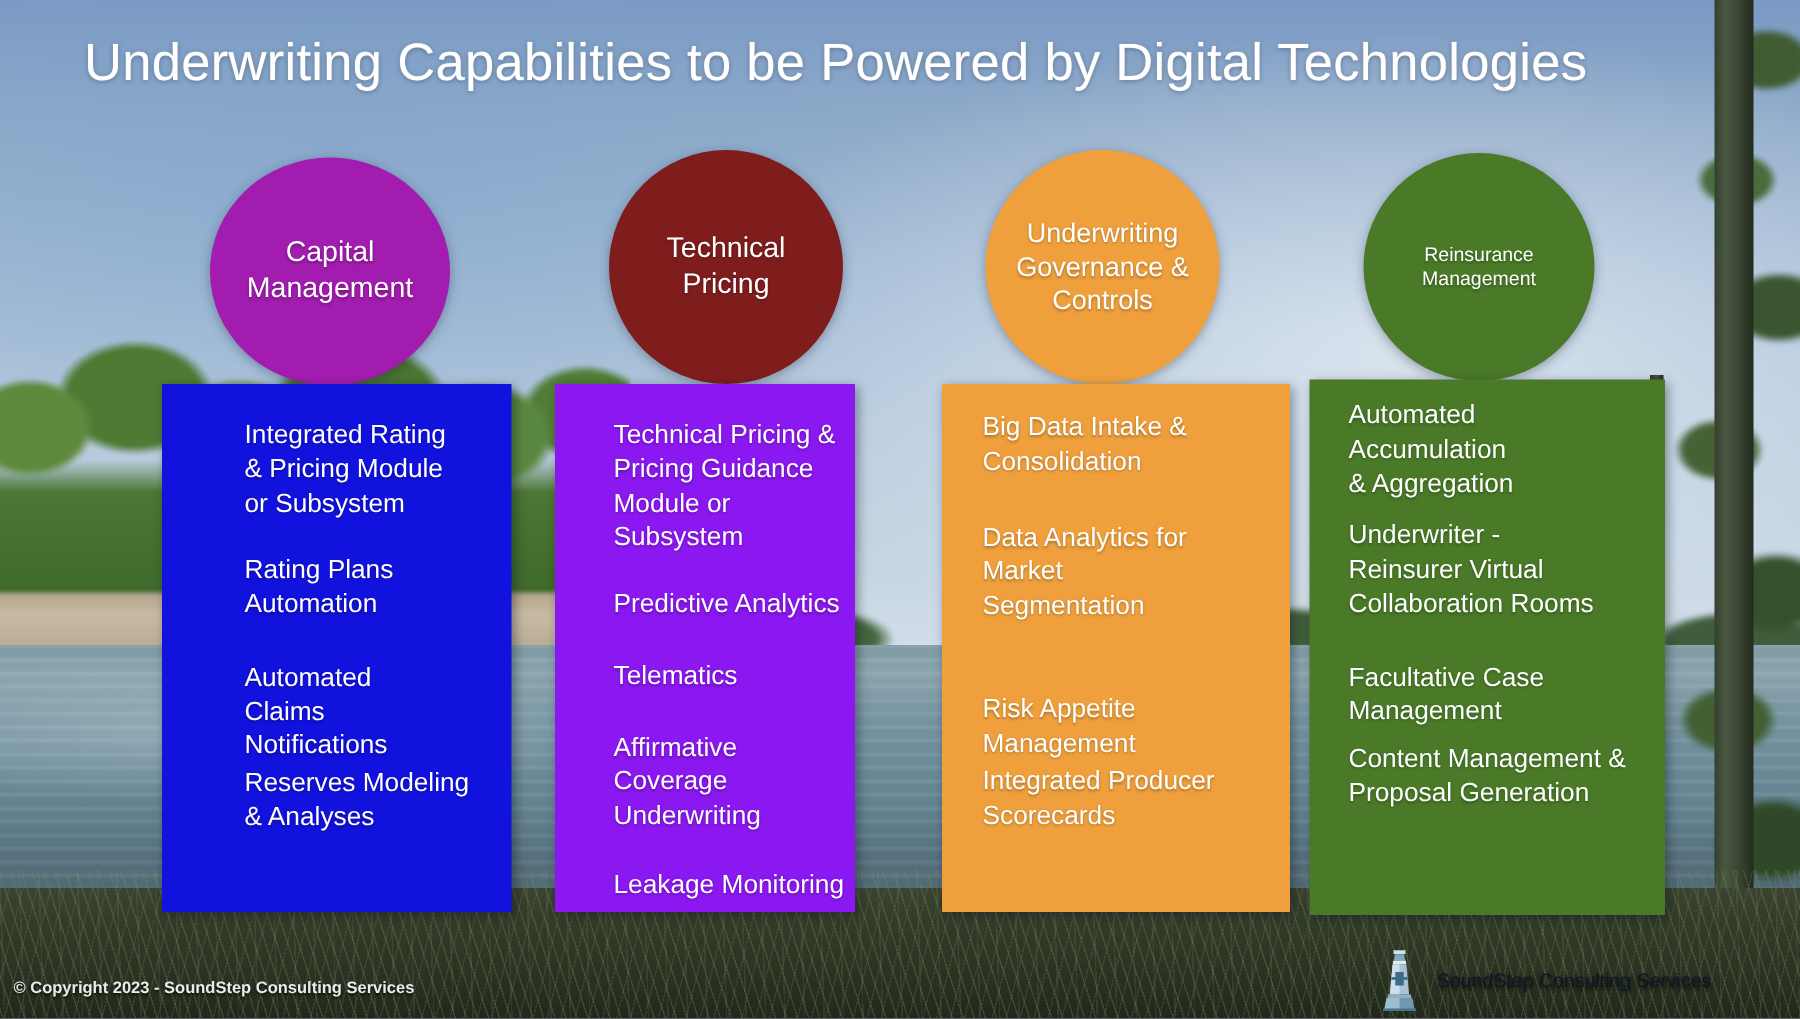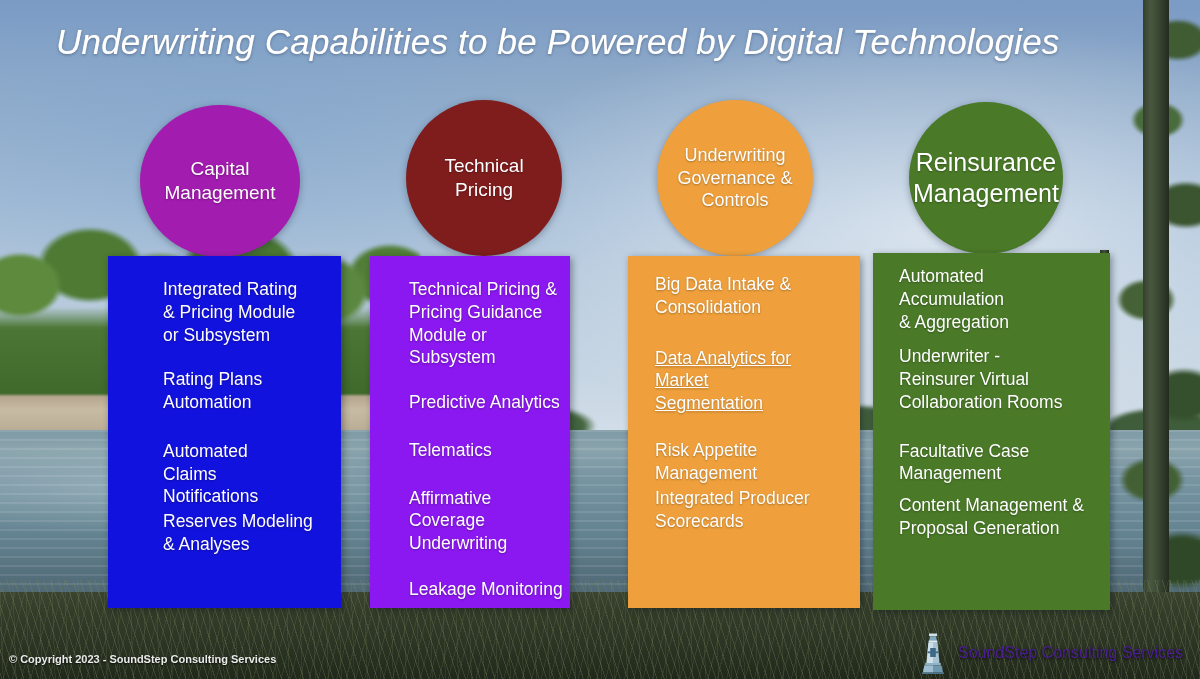--- a/index.html
+++ b/index.html
@@ -142,21 +142,20 @@
   
   .slide-title {
     position: absolute;
     left: 56px; top: 22px;
     font-size: 35px;
     font-weight: 400;
     color: #ffffff;
     letter-spacing: .2px;
     white-space: nowrap;
     text-shadow: 0 1px 3px rgba(40,60,90,.55), 0 0 1px rgba(255,255,255,.9);
-    font-style: italic;
   }
 
   
   .pillar { position: absolute; }
 
   .bubble {
     position: absolute;
     border-radius: 50%;
     display: flex;
     align-items: center;
@@ -198,22 +197,22 @@
   }
   .brand {
     position: absolute;
     left: 918px; top: 631px;
     display: flex;
     align-items: center;
     gap: 10px;
     height: 44px;
   }
   .brand-name {
-    font-size: 16px;
-    color: #4c1d95;
+    font-size: 13px;
+    color: #0f172a;
     text-shadow: 0 1px 3px rgba(0,0,0,.85);
     white-space: nowrap;
   }
   .lighthouse { width: 30px; height: 42px; display: block; }
 </style>
 </head>
 <body>
 
 <div id="slide">
 
@@ -269,33 +268,33 @@
   </div>
 
   <div class="pillar">
     <div class="bubble" style="left: 657px; top: 100px; width: 156px; height: 156px; background: rgb(239, 160, 60); font-size: 18px; white-space: pre-line;">Underwriting
 Governance &amp;
 Controls</div>
     <div class="panel" style="left:628px; top:256px; width:232px; height:352px; background:#EFA03C; padding:17px 12px 0 0;">
       <ul class="panel-list" style="padding-left:27px; padding-right:6px;">
         <li style="white-space:pre-line; margin-bottom:28px;">Big Data Intake &amp;
 Consolidation</li>
-        <li style="white-space:pre-line; margin-bottom:24px;text-decoration:underline;">Data Analytics for
+        <li style="white-space:pre-line; margin-bottom:46px;">Data Analytics for
 Market
 Segmentation</li>
         <li style="white-space:pre-line; margin-bottom:3px;">Risk Appetite
 Management</li>
         <li style="white-space:pre-line;">Integrated Producer
 Scorecards</li>
       </ul>
     </div>
   </div>
 
   <div class="pillar">
-    <div class="bubble" style="left: 909px; top: 102px; width: 154px; height: 152px; background: rgb(74, 122, 40); font-size: 25px; white-space: pre-line;">Reinsurance
+    <div class="bubble" style="left: 909px; top: 102px; width: 154px; height: 152px; background: rgb(74, 122, 40); font-size: 13px; white-space: pre-line;">Reinsurance
 Management</div>
     <div class="panel" style="left:873px; top:253px; width:237px; height:357px; background:#4A7A28; padding:12px 0 0 0;">
       <ul class="panel-list" style="padding-left:26px; padding-right:6px;">
         <li style="white-space:pre-line; margin-bottom:12px;">Automated
 Accumulation
 &amp; Aggregation</li>
         <li style="white-space:pre-line; margin-bottom:26px;">Underwriter -
 Reinsurer Virtual
 Collaboration Rooms</li>
         <li style="white-space:pre-line; margin-bottom:9px;">Facultative Case

